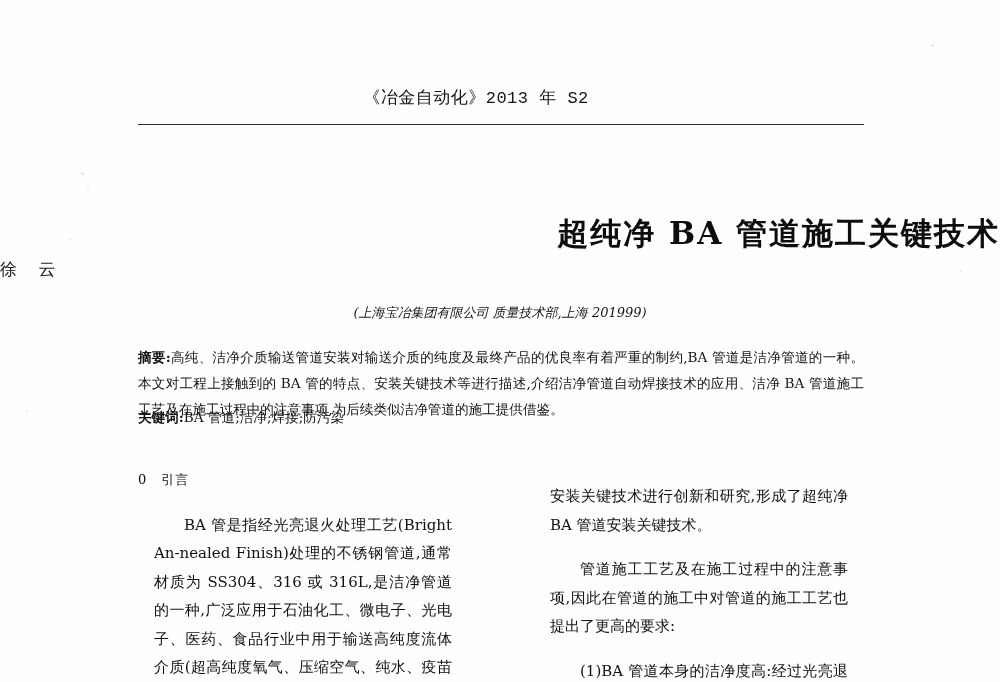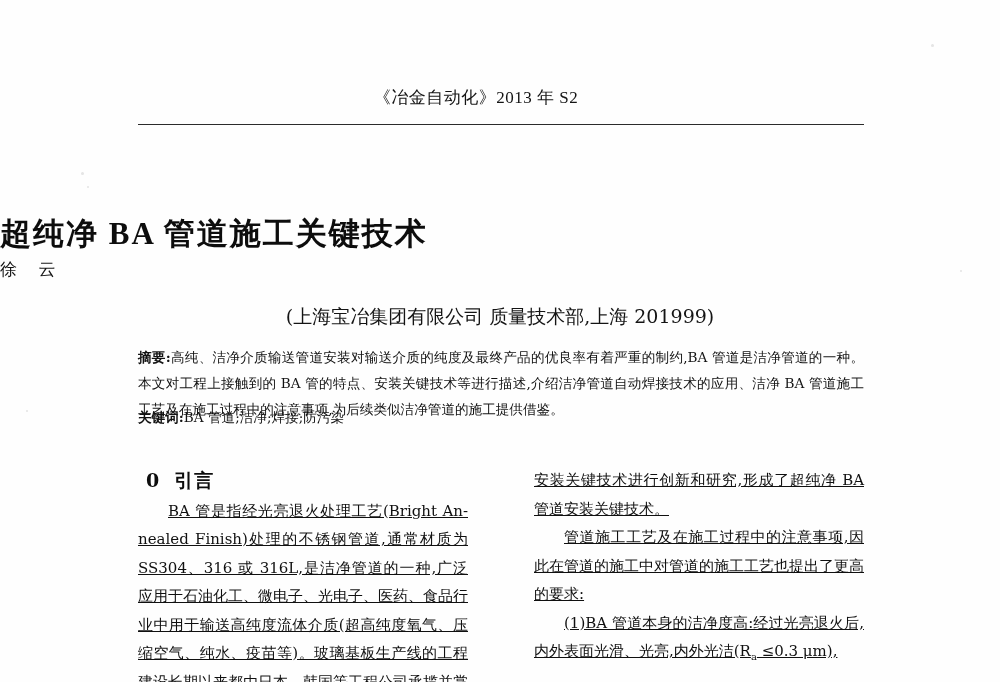--- a/index.html
+++ b/index.html
@@ -31,60 +31,60 @@
   }
   .journal-header {
     position: absolute;
     top: 86px;
     left: 0;
     width: 952px;
     text-align: center;
     font-size: 17px;
     letter-spacing: .5px;
     color: #141414;
-    font-family: Liberation Serif, serif;
+    font-family: Liberation Mono, monospace;
   }
   .header-rule {
     position: absolute;
     top: 124px;
     left: 138px;
     width: 726px;
     height: 1px;
     background: #2b2b2b;
   }
   .paper-title {
     position: absolute;
     top: 192px;
     left: 0;
     width: 1000px;
-    text-align: left;
+    text-align: right;
     font-size: 31px;
     font-weight: bold;
     letter-spacing: 2px;
     color: #0d0d0d;
-    font-family: Liberation Serif, serif;
   }
   .author {
     position: absolute;
     top: 258px;
     left: 0;
     width: 1000px;
     text-align: left;
     font-size: 17px;
     letter-spacing: 8px;
     color: #121212;
   }
   .affiliation {
     position: absolute;
     top: 304px;
     left: 0;
     width: 1000px;
     text-align: center;
-    font-size: 19px;
+    font-size: 13px;
     color: #141414;
+    font-style: italic;
   }
   .abstract-block {
     position: absolute;
     top: 344px;
     left: 138px;
     width: 726px;
     font-size: 13.6px;
     line-height: 26px;
     color: #121212;
     text-align: justify;
@@ -116,31 +116,30 @@
     width: 330px;
     font-size: 15px;
     line-height: 28.5px;
     color: #101010;
     text-align: justify;
   }
   .col-left { left: 0; }
   .col-right { left: 396px; }
 
   .sec-head {
-    font-size: 19px;
-    font-weight: bold;
+    font-size: 13px;
+    font-weight: normal;
     letter-spacing: 1px;
-    margin: 0 0 2px 8px;
+    margin: 0 0 2px 0;
     color: #0d0d0d;
   }
   .sec-head .num { margin-right: 14px; }
   .para {
-    margin: 0;
+    margin: 16px;
     text-indent: 2em;
-    text-decoration: underline;
   }
   .para.noindent { text-indent: 0; }
   sub { font-size: 10px; }
 </style>
 </head>
 <body>
 
 <div class="page">
 
   <div class="speck" style="left:81px;top:172px;width:3px;height:3px;"></div>

